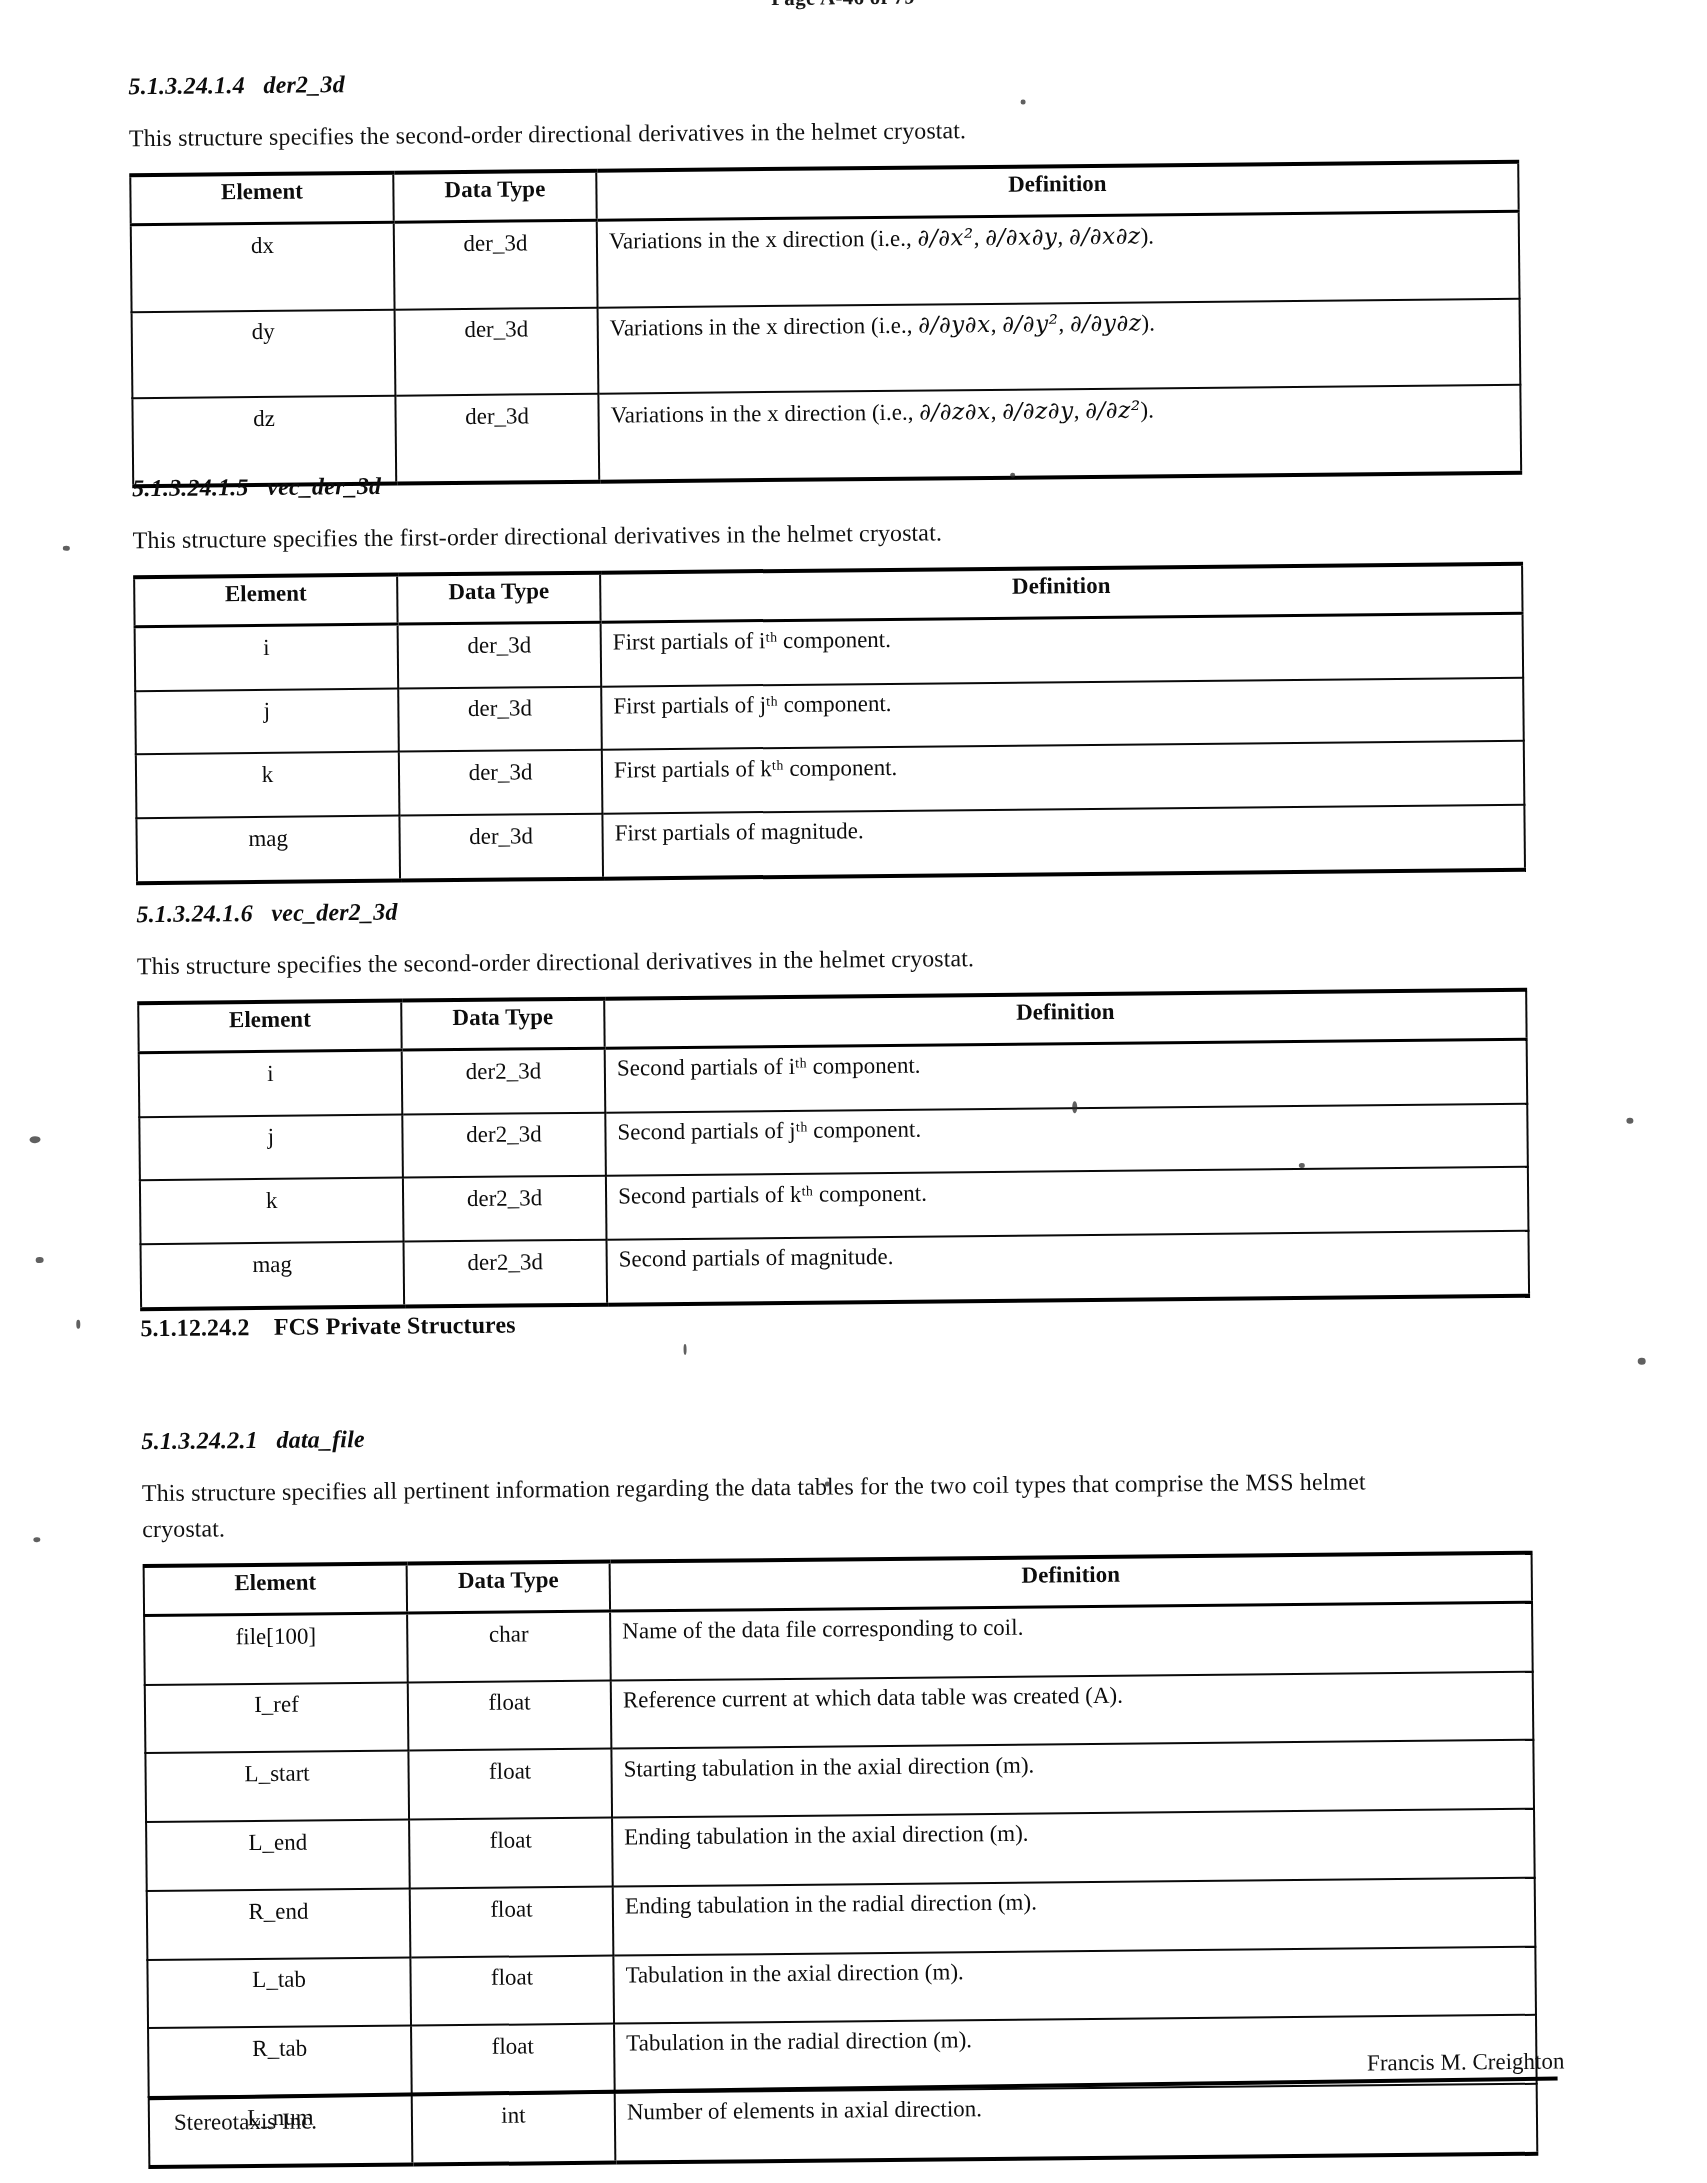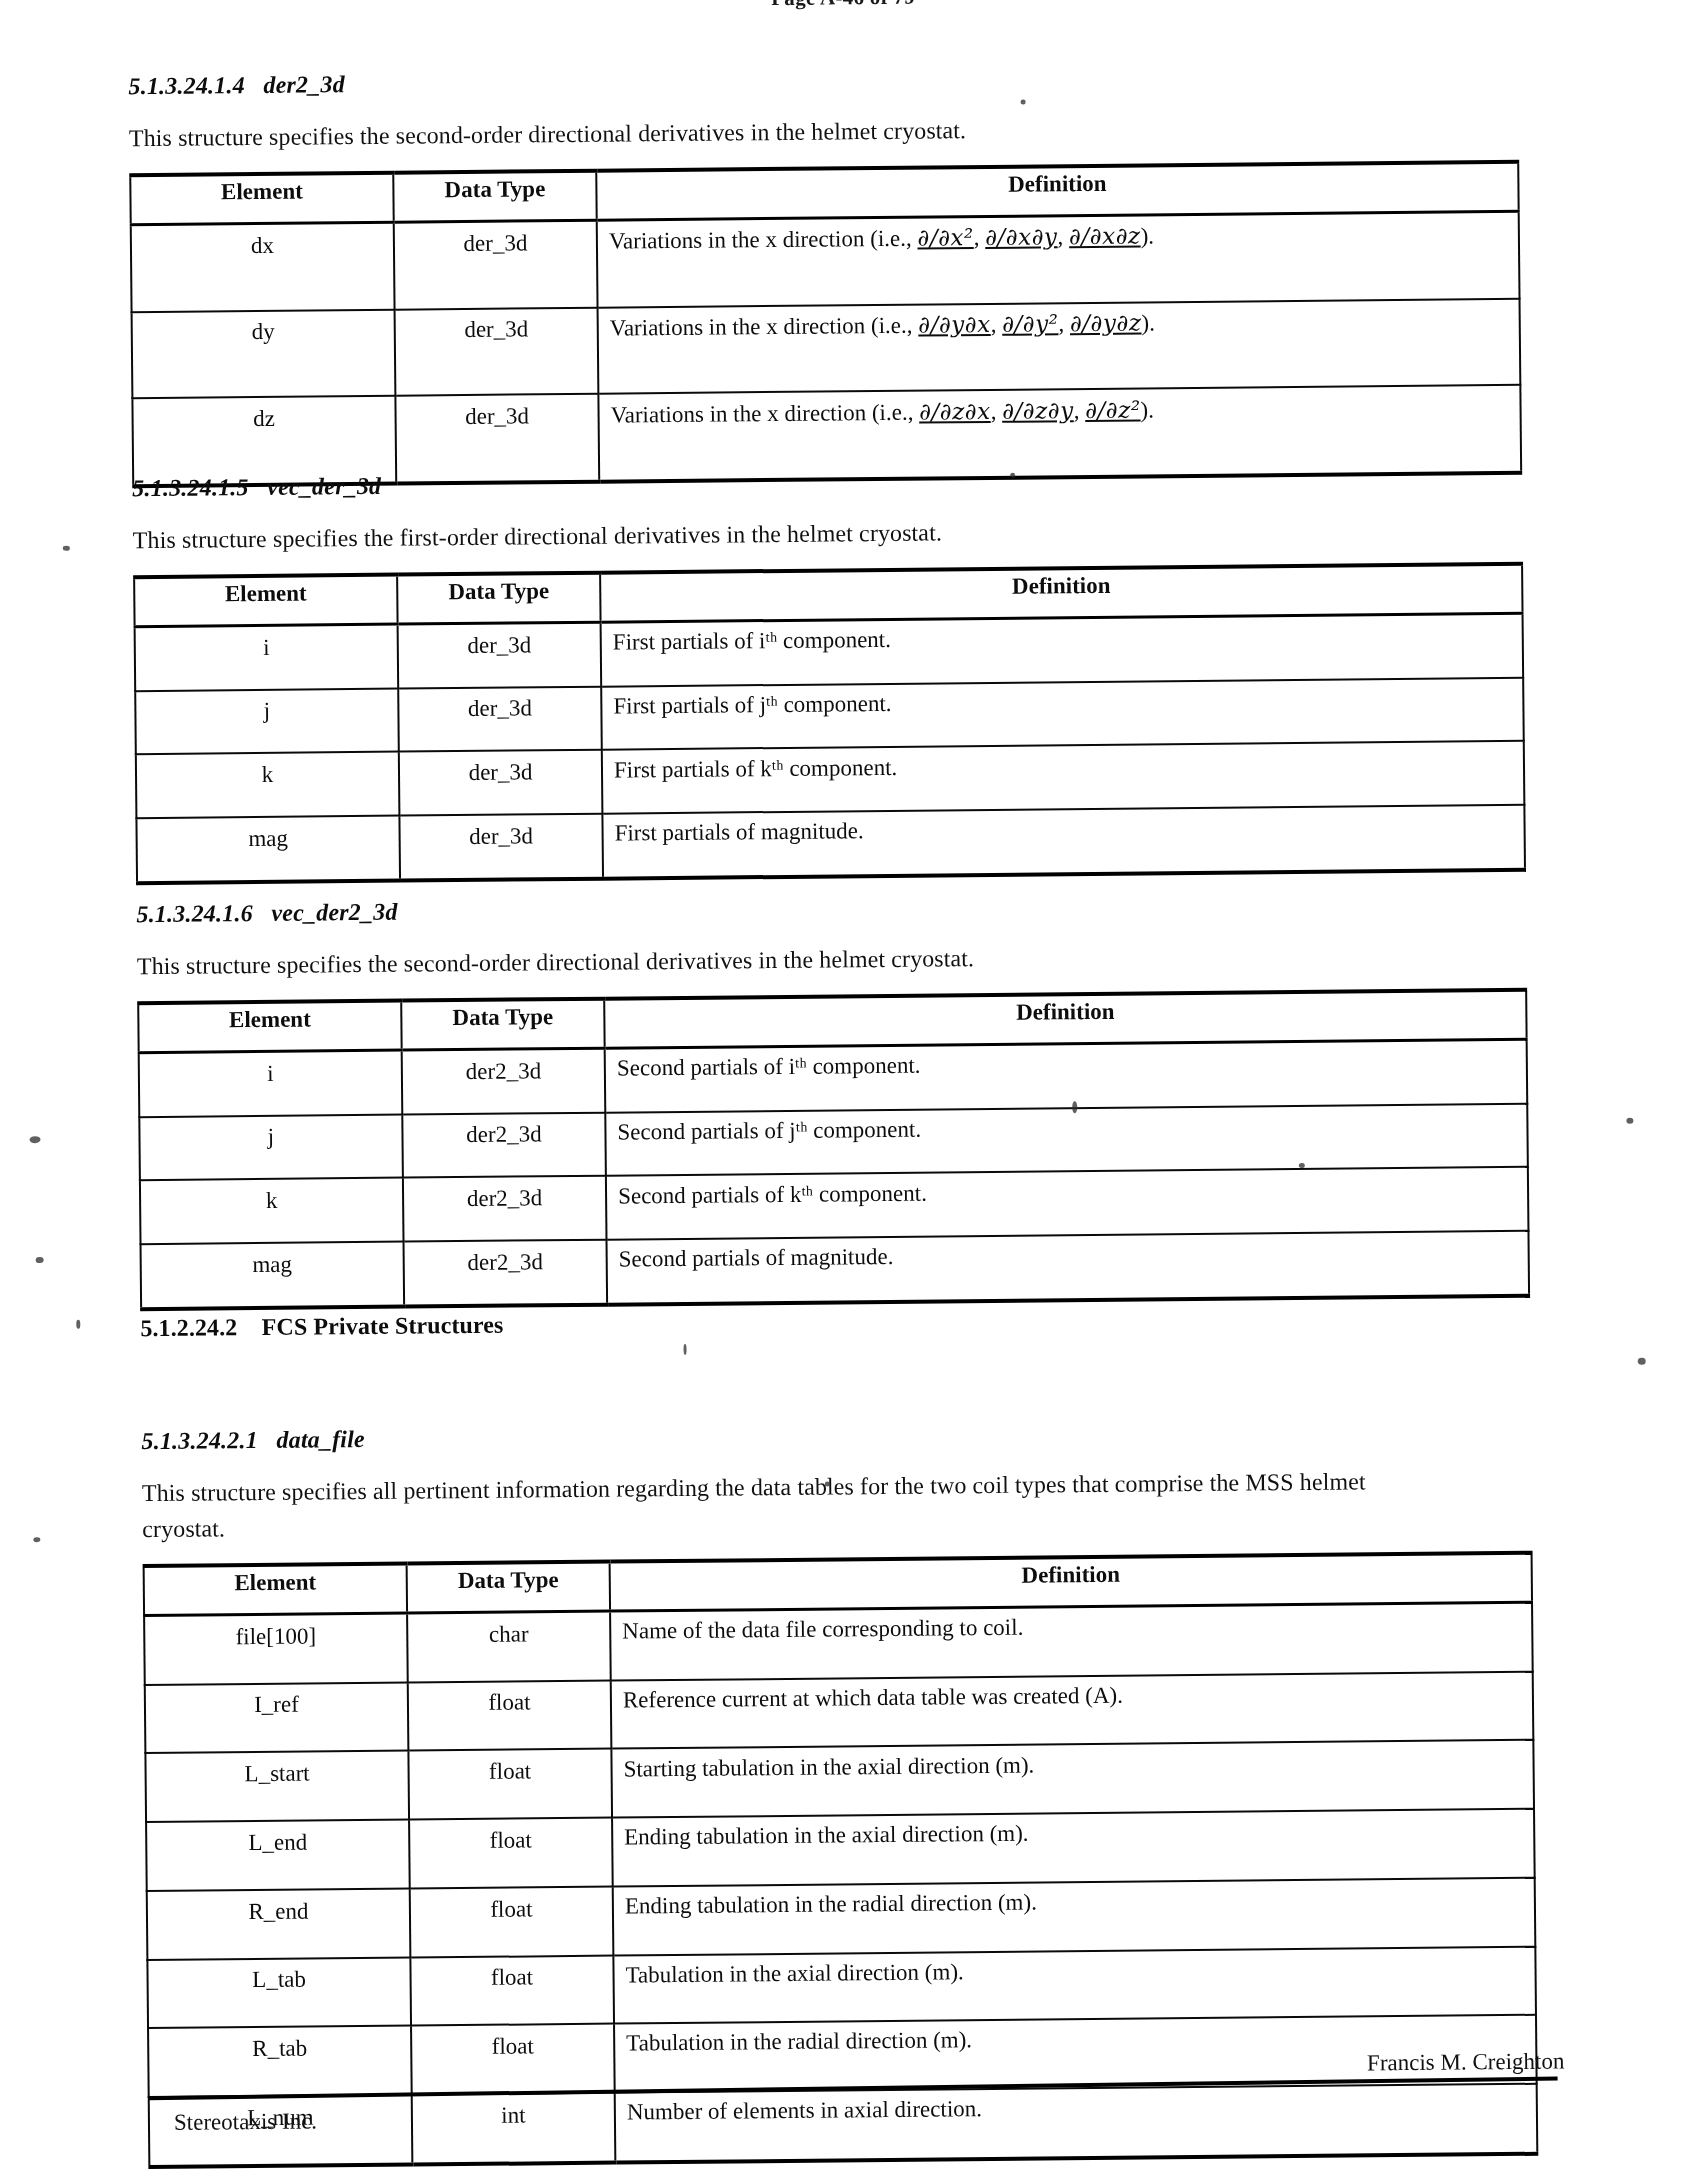--- a/index.html
+++ b/index.html
@@ -111,21 +111,20 @@
   .col-def  { width: auto; }
 
   
   table.t1 tbody td { height: 77px; }
   
   table.t4 tbody td { height: 59px; }
   .math {
     font-style: italic;
     font-family: "DejaVu Serif", "Liberation Serif", serif;
     letter-spacing: 0.5px;
-    text-decoration: underline;
   }
 
   .footer-rule {
     position: absolute;
     left: 139px;
     top: 2090px;
     width: 1409px;
     height: 3.9px;
     background: #000000;
     transform: rotate(-0.25deg);
@@ -288,21 +287,21 @@
           <td class="c1">mag</td>
           <td class="c2">der2_3d</td>
           <td class="c3">Second partials of magnitude.</td>
         </tr>
       </tbody>
     </table>
   </div>
 
   <div class="section" style="top: 1312px;">
     <p class="sec-head upright">
-      <span>5.1.2.24.2</span>
+      <span>5.1.12.24.2</span>
       <span>&nbsp;&nbsp;</span>
       <span>FCS Private Structures</span>
     </p>
   </div>
 
   <div class="section" style="top: 1425px;">
     <p class="sec-head">
       <span class="num">5.1.3.24.2.1</span>
       <span>&nbsp;</span>
       <span>data_file</span>

